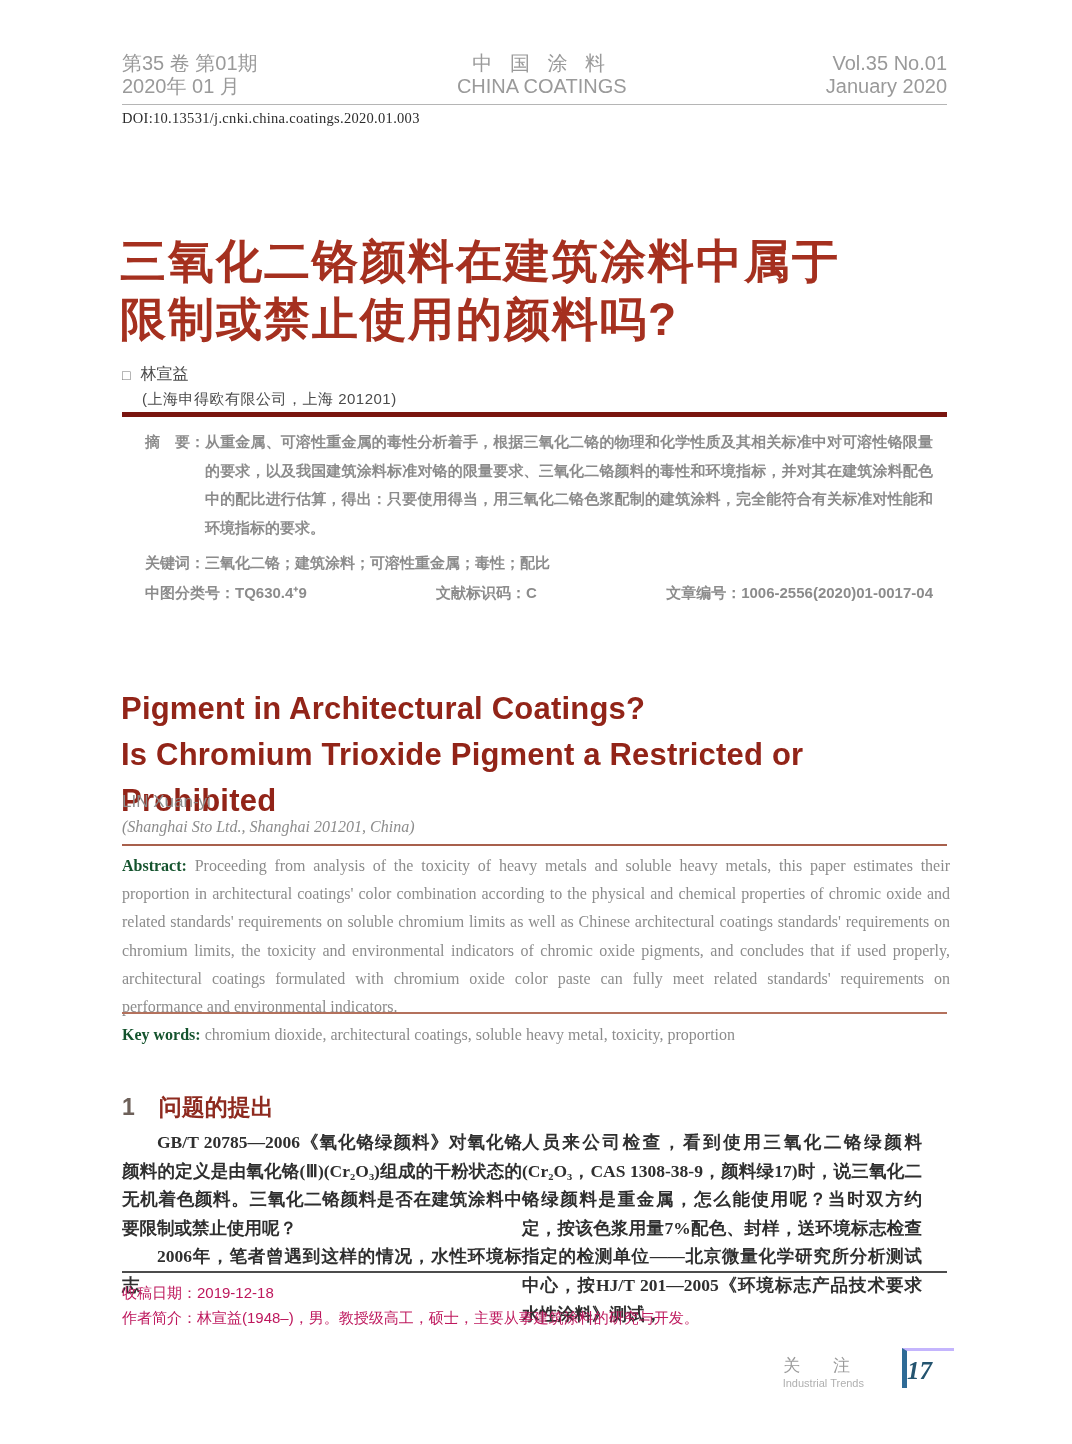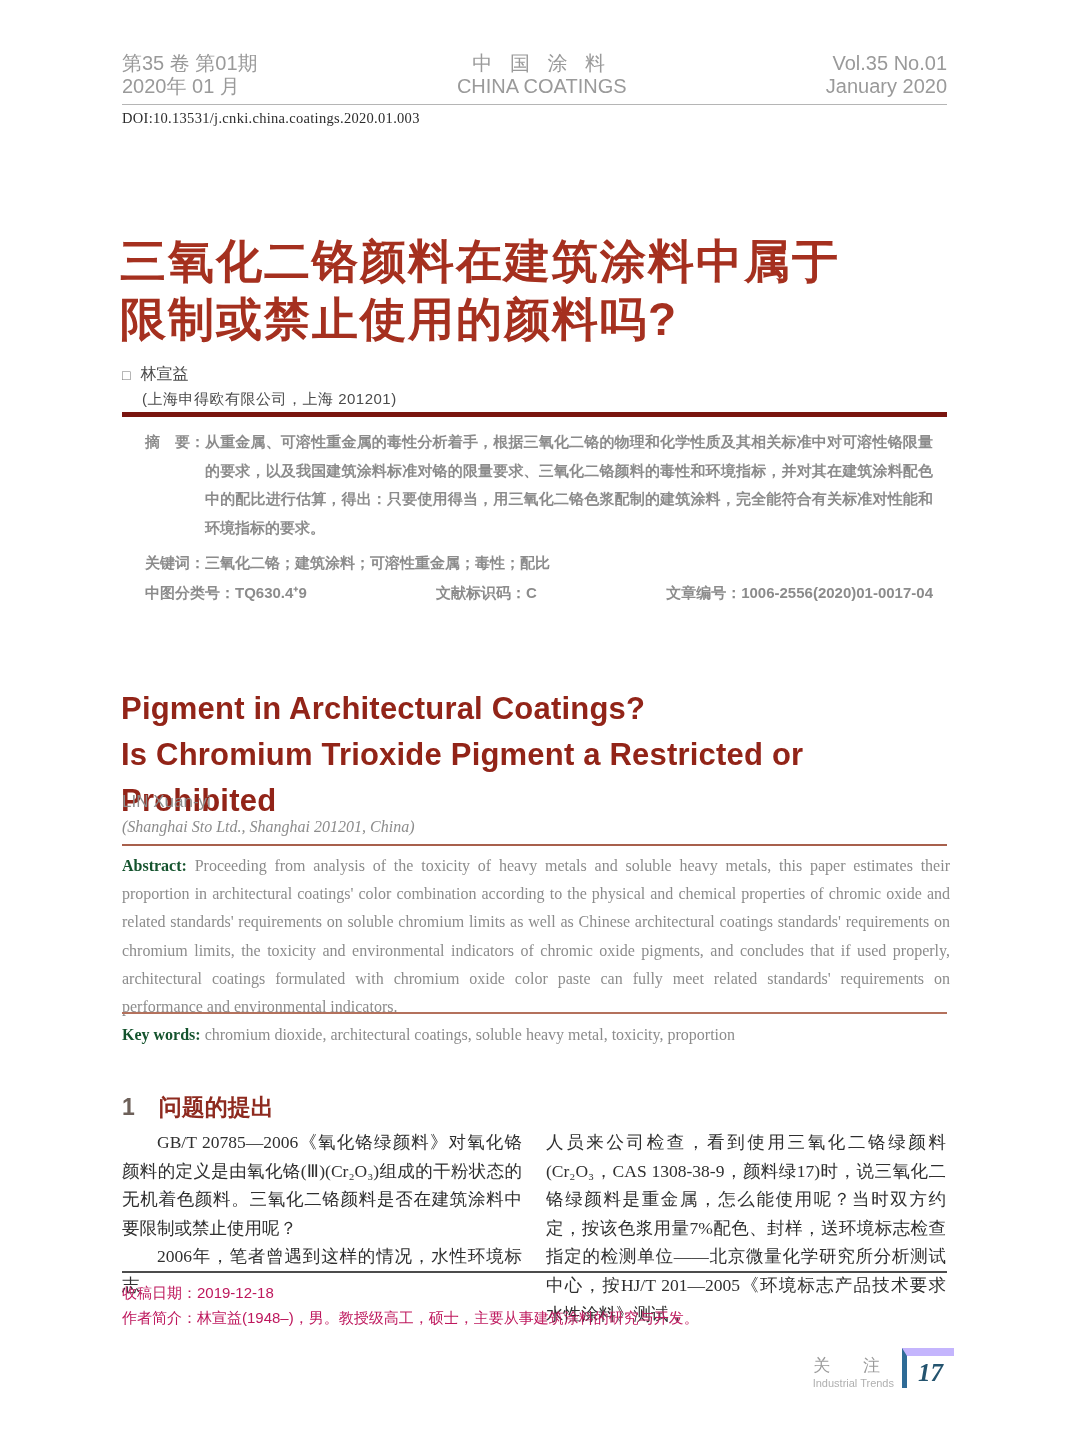--- a/index.html
+++ b/index.html
@@ -75,40 +75,40 @@
 
   
   .section-heading {
     position:absolute; top:1092px; left:122px;
     font-family:"Liberation Sans", sans-serif; font-weight:700; font-size:23px;
     color:#8e2a1f;
   }
   .section-heading .num { color:#6d6059; margin-right:24px; }
   .columns {
     position:absolute; top:1128px; left:122px; width:825px;
-    display:flex; gap:24px;
-    font-size:17.5px; line-height:28.6px; color:#2f2f2f; text-align:justify;
+    display:flex; 
+    font-size:17.5px; line-height:28.6px; color:#2f2f2f; text-align:justify;font-weight:bold;
   }
   .col { width:400px; }
   .indent { text-indent:2em; }
 
   
   .foot-line { position:absolute; top:1271px; left:122px; width:825px; height:2px; background:#4c4c4c; }
   .footnotes { position:absolute; top:1280px; left:122px; width:825px;
     font-family:"Liberation Sans", sans-serif; font-size:15px; line-height:25px; color:#be185d; }
 
   
   .page-footer { position:absolute; top:1348px; right:118px; display:flex; align-items:flex-start; }
   .col-head { text-align:right; margin-right:8px; padding-top:6px; }
   .col-head .cn { font-family:"Liberation Sans", sans-serif; font-size:17px; color:#9a9a9a; letter-spacing:14px; }
   .col-head .en { font-family:"Liberation Sans", sans-serif; font-size:11px; color:#b0b0b0; margin-top:0px; }
   .pageno-bracket {
     width:52px; height:40px;
-    border-top:8px solid #c4b5fd; border-left:5px solid #2e6b96;
-    display:flex; align-items:center; justify-content:center;
+    border-top:3px solid #c4b5fd; border-left:5px solid #2e6b96;
+    display:flex; align-items:center; justify-content:flex-start;margin-left:30px;
   }
   .pageno { font-size:25px; font-weight:700; font-style:italic; color:#24546f; padding-top:2px; }
 </style>
 </head>
 <body>
 
 <div class="page">
 
   <div class="jheader">
     <div class="left">

